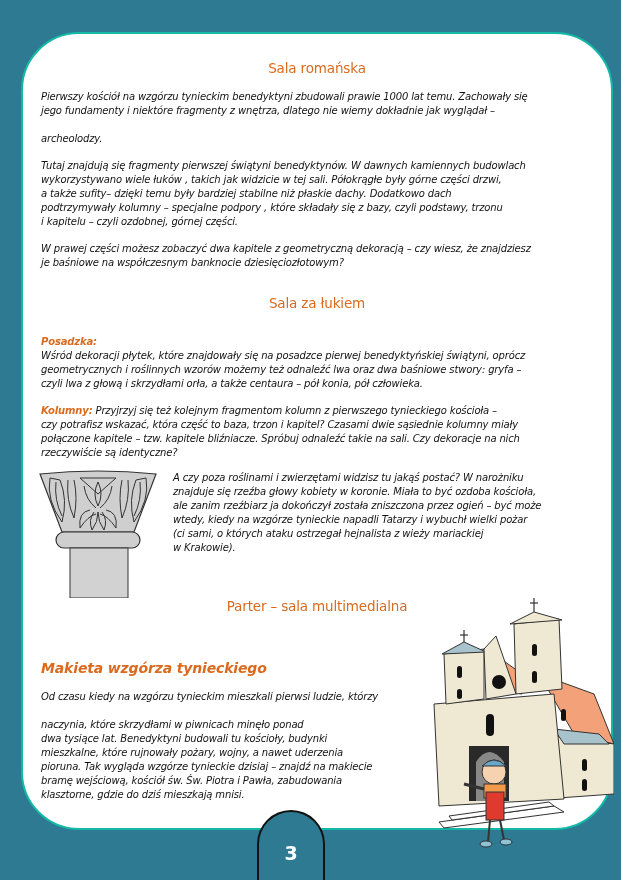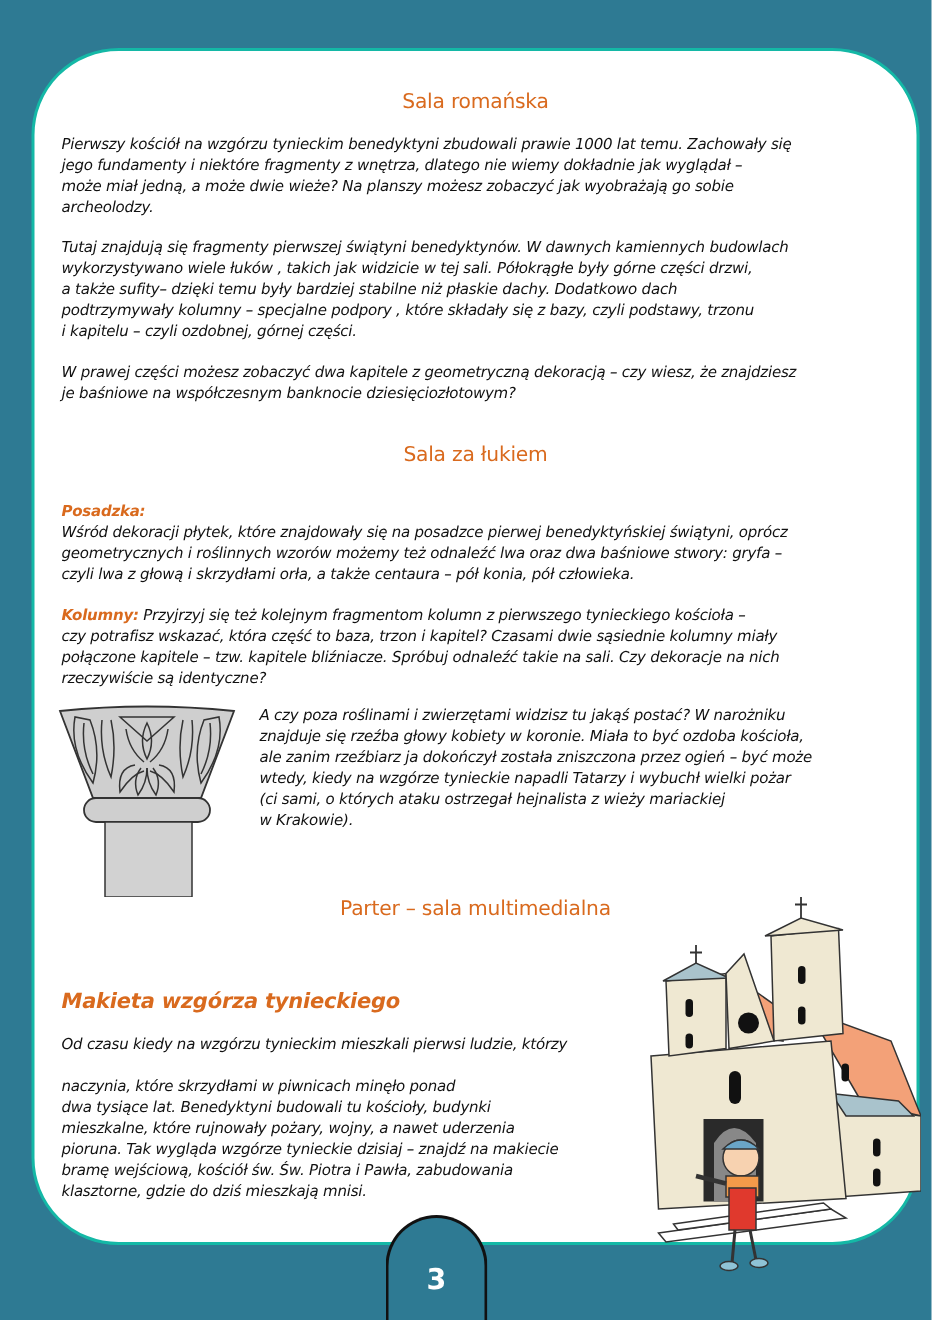--- a/index.html
+++ b/index.html
@@ -59,21 +59,20 @@
 </style>
 </head>
 <body>
 
 <div class="card">
 
   <div class="heading" style="top:28px">Sala romańska</div>
 
   <div class="text" style="left:18px;top:56px">Pierwszy kościół na wzgórzu tynieckim benedyktyni zbudowali prawie 1000 lat temu. Zachowały się</div>
   <div class="text" style="left:18px;top:70px">jego fundamenty i niektóre fragmenty z wnętrza, dlatego nie wiemy dokładnie jak wyglądał –</div>
-  <div class="text" style="left:18px;top:84px">może miał jedną, a może dwie wieże? Na planszy możesz zobaczyć jak wyobrażają go sobie</div>
   <div class="text" style="left:18px;top:98px">archeolodzy.</div>
 
   <div class="text" style="left:18px;top:125px">Tutaj znajdują się fragmenty pierwszej świątyni benedyktynów. W dawnych kamiennych budowlach</div>
   <div class="text" style="left:18px;top:139px">wykorzystywano wiele łuków , takich jak widzicie w tej sali. Półokrągłe były górne części drzwi,</div>
   <div class="text" style="left:18px;top:153px">a także sufity– dzięki temu były bardziej stabilne niż płaskie dachy. Dodatkowo dach</div>
   <div class="text" style="left:18px;top:167px">podtrzymywały kolumny – specjalne podpory , które składały się z bazy, czyli podstawy, trzonu</div>
   <div class="text" style="left:18px;top:181px">i kapitelu – czyli ozdobnej, górnej części.</div>
 
   <div class="text" style="left:18px;top:208px">W prawej części możesz zobaczyć dwa kapitele z geometryczną dekoracją – czy wiesz, że znajdziesz</div>
   <div class="text" style="left:18px;top:222px">je baśniowe na współczesnym banknocie dziesięciozłotowym?</div>

